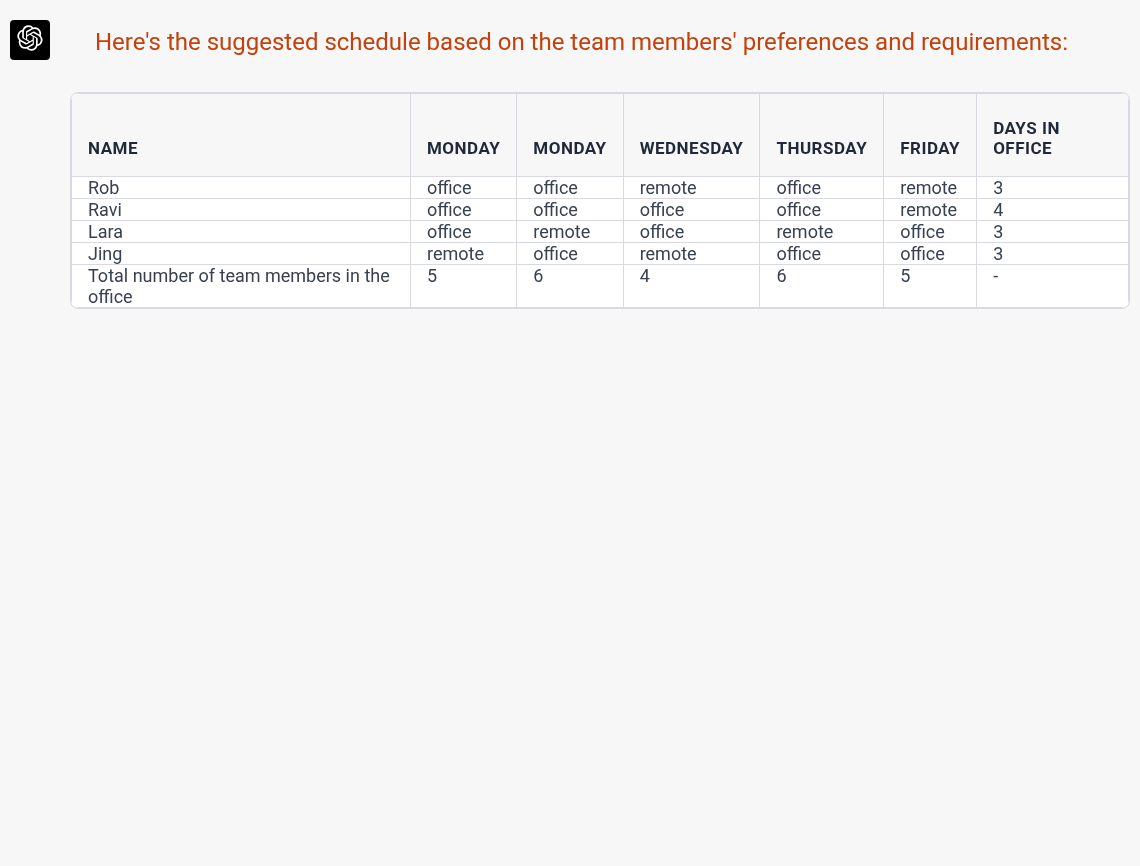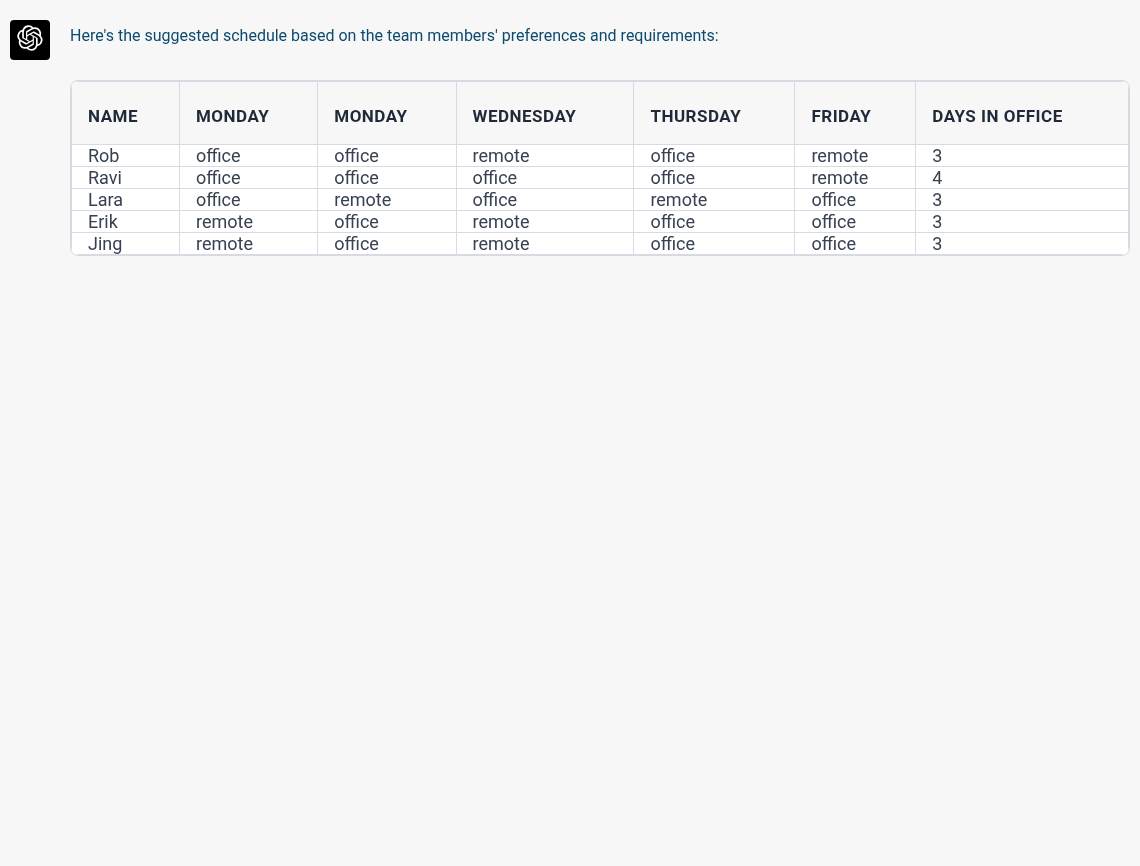--- a/index.html
+++ b/index.html
@@ -31,24 +31,25 @@
     .avatar svg {
       width: 26px;
       height: 26px;
       fill: #fff;
     }
     .content {
       flex: 1;
       padding-top: 4px;
     }
     .intro-text {
-      font-size: 16px;
+      font-size: 24px;
       line-height: 1.5;
-      color: #0c4a6e;
+      color: #c2410c;
       margin-bottom: 32px;
+      margin-left: 25px;
     }
     table {
       border-collapse: collapse;
       width: 100%;
       background: #fff;
       border: 1px solid #d9d9e3;
       border-radius: 8px;
       overflow: hidden;
     }
     table, th, td {
@@ -129,34 +130,34 @@
           <tr>
             <td>Lara</td>
             <td>office</td>
             <td>remote</td>
             <td>office</td>
             <td>remote</td>
             <td>office</td>
             <td>3</td>
           </tr>
           <tr>
-            <td>Erik</td>
+            <td>Jing</td>
             <td>remote</td>
             <td>office</td>
             <td>remote</td>
             <td>office</td>
             <td>office</td>
             <td>3</td>
           </tr>
           <tr>
-            <td>Jing</td>
-            <td>remote</td>
-            <td>office</td>
-            <td>remote</td>
-            <td>office</td>
-            <td>office</td>
-            <td>3</td>
+            <td>Total number of team members in the office</td>
+            <td>5</td>
+            <td>6</td>
+            <td>4</td>
+            <td>6</td>
+            <td>5</td>
+            <td>-</td>
           </tr>
         </tbody>
       </table>
     </div>
   </div>
 </div>
 
 </body></html>

